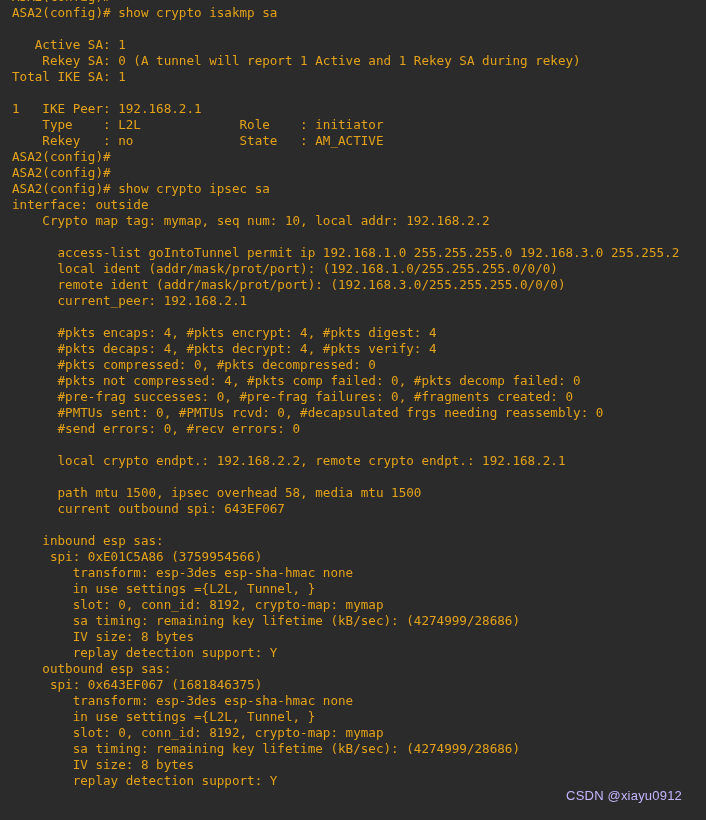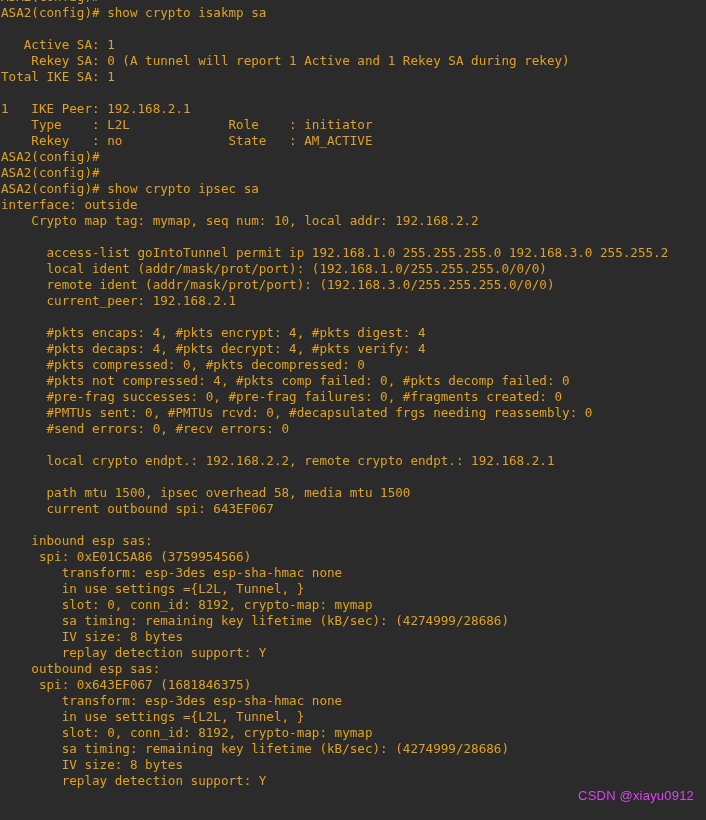--- a/index.html
+++ b/index.html
@@ -32,35 +32,35 @@
     letter-spacing: 0px;
     color: #e3a21a;
     white-space: pre;
     overflow: hidden;
   }
   .row {
     height: 16px;
     line-height: 16px;
     white-space: pre;
     overflow: hidden;
-    padding-left: 1px;
+    padding-left: 12px;
     box-sizing: border-box;
   }
   .row.blank { color: transparent; }
   .cursor-row {
     position: relative;
     white-space: pre;
   }
   #watermark {
     position: absolute;
-    right: 12px;
+    right: 24px;
     top: 788px;
     font-family: "Liberation Sans", "DejaVu Sans", sans-serif;
     font-size: 13px;
-    color: #d946ef;
+    color: #c4b5fd;
     letter-spacing: 0.2px;
     white-space: pre;
   }
 </style>
 </head>
 <body>
 
 <div id="terminal">
 
   <div id="screen"><div class="row">ASA2(config)#</div><div class="row">ASA2(config)# show crypto isakmp sa</div><div class="row blank"> </div><div class="row">   Active SA: 1</div><div class="row">    Rekey SA: 0 (A tunnel will report 1 Active and 1 Rekey SA during rekey)</div><div class="row">Total IKE SA: 1</div><div class="row blank"> </div><div class="row">1   IKE Peer: 192.168.2.1</div><div class="row">    Type    : L2L             Role    : initiator</div><div class="row">    Rekey   : no              State   : AM_ACTIVE</div><div class="row">ASA2(config)#</div><div class="row">ASA2(config)#</div><div class="row">ASA2(config)# show crypto ipsec sa</div><div class="row">interface: outside</div><div class="row">    Crypto map tag: mymap, seq num: 10, local addr: 192.168.2.2</div><div class="row blank"> </div><div class="row">      access-list goIntoTunnel permit ip 192.168.1.0 255.255.255.0 192.168.3.0 255.255.2</div><div class="row">      local ident (addr/mask/prot/port): (192.168.1.0/255.255.255.0/0/0)</div><div class="row">      remote ident (addr/mask/prot/port): (192.168.3.0/255.255.255.0/0/0)</div><div class="row">      current_peer: 192.168.2.1</div><div class="row blank"> </div><div class="row">      #pkts encaps: 4, #pkts encrypt: 4, #pkts digest: 4</div><div class="row">      #pkts decaps: 4, #pkts decrypt: 4, #pkts verify: 4</div><div class="row">      #pkts compressed: 0, #pkts decompressed: 0</div><div class="row">      #pkts not compressed: 4, #pkts comp failed: 0, #pkts decomp failed: 0</div><div class="row">      #pre-frag successes: 0, #pre-frag failures: 0, #fragments created: 0</div><div class="row">      #PMTUs sent: 0, #PMTUs rcvd: 0, #decapsulated frgs needing reassembly: 0</div><div class="row">      #send errors: 0, #recv errors: 0</div><div class="row blank"> </div><div class="row">      local crypto endpt.: 192.168.2.2, remote crypto endpt.: 192.168.2.1</div><div class="row blank"> </div><div class="row">      path mtu 1500, ipsec overhead 58, media mtu 1500</div><div class="row">      current outbound spi: 643EF067</div><div class="row blank"> </div><div class="row">    inbound esp sas:</div><div class="row">     spi: 0xE01C5A86 (3759954566)</div><div class="row">        transform: esp-3des esp-sha-hmac none</div><div class="row">        in use settings ={L2L, Tunnel, }</div><div class="row">        slot: 0, conn_id: 8192, crypto-map: mymap</div><div class="row">        sa timing: remaining key lifetime (kB/sec): (4274999/28686)</div><div class="row">        IV size: 8 bytes</div><div class="row">        replay detection support: Y</div><div class="row">    outbound esp sas:</div><div class="row">     spi: 0x643EF067 (1681846375)</div><div class="row">        transform: esp-3des esp-sha-hmac none</div><div class="row">        in use settings ={L2L, Tunnel, }</div><div class="row">        slot: 0, conn_id: 8192, crypto-map: mymap</div><div class="row">        sa timing: remaining key lifetime (kB/sec): (4274999/28686)</div><div class="row">        IV size: 8 bytes</div><div class="row">        replay detection support: Y</div><div class="row blank"> </div><div class="row blank"> </div></div>

